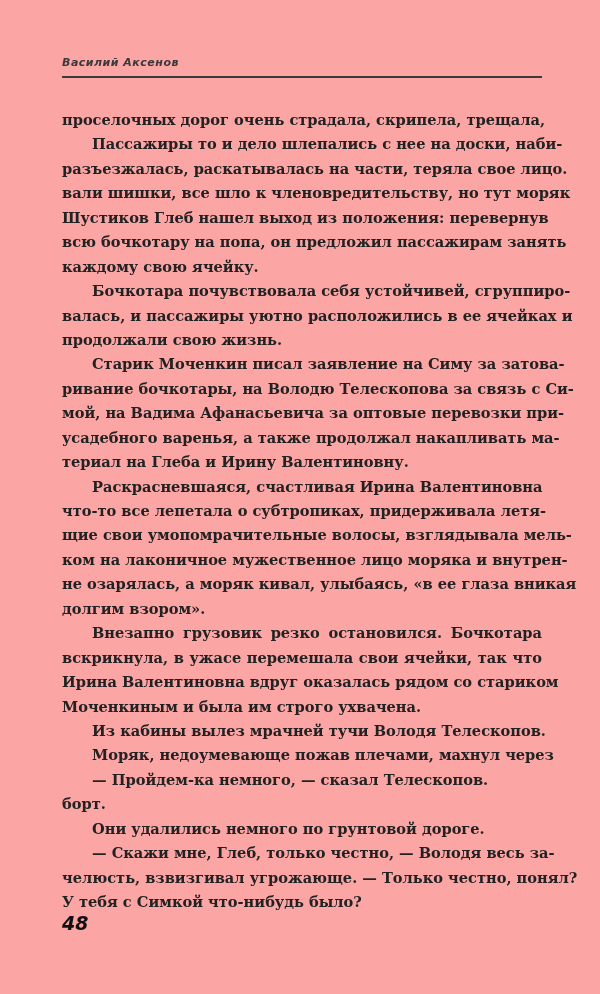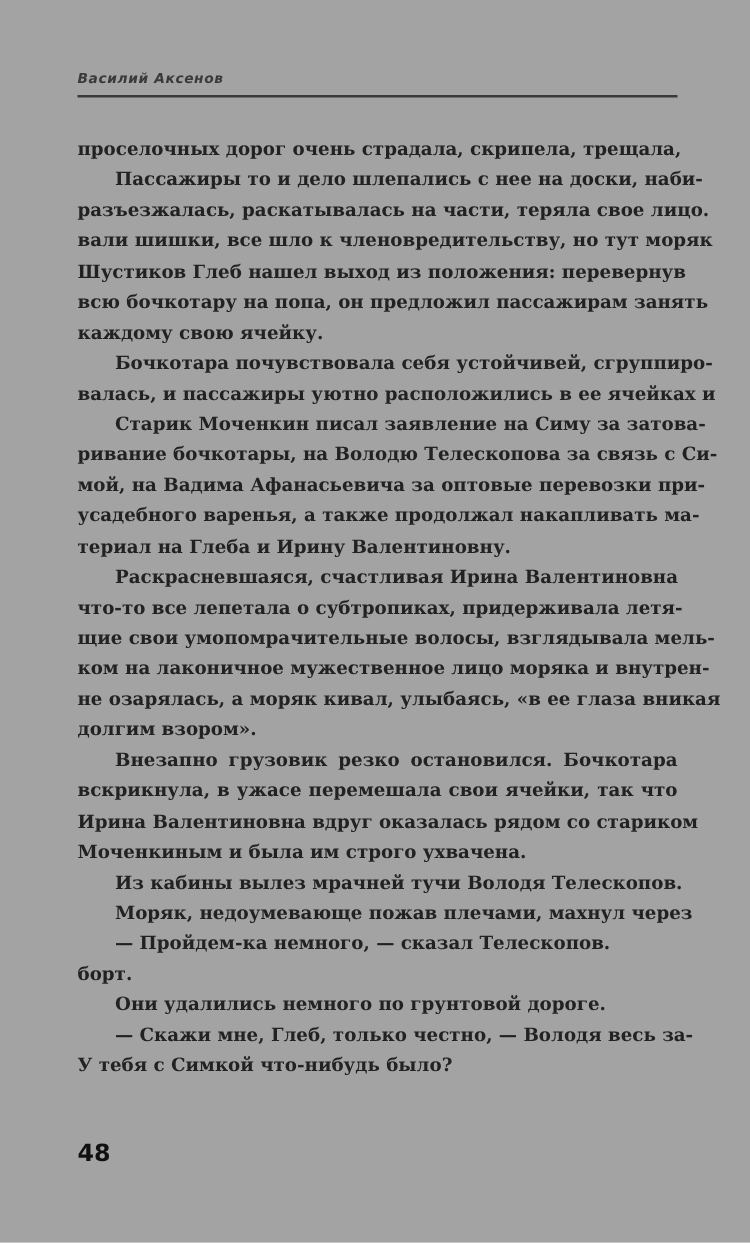--- a/index.html
+++ b/index.html
@@ -1,40 +1,40 @@
 <!DOCTYPE html>
 <html><head>
 <meta charset="utf-8">
 <style>
   html, body { margin: 0; padding: 0; background: #ffffff; }
   body { width: 600px; height: 994px; position: relative; overflow: hidden; }
   .page {
     position: absolute; left: 0; top: 0; width: 600px; height: 994px;
-    background: #a3a3a3;
+    background: #fca5a5;
   }
   .header {
     position: absolute; left: 62px; top: 56px; width: 480px; height: 20px;
     border-bottom: 2px solid #3a3a3a;
   }
   .header-title {
     position: absolute; left: 0; top: 0;
     font-family: "DejaVu Sans", sans-serif; font-weight: bold; font-style: italic;
     font-size: 11px; color: #3a3a3a; letter-spacing: 0.5px; line-height: 14px;
   }
   .body-text {
     position: absolute; left: 62px; top: 108px; width: 480px;
     font-family: "DejaVu Serif", serif; font-weight: bold; font-size: 14.6px;
     line-height: 24.45px; color: #222222;
   }
   .line { display: block; white-space: nowrap; height: 24.45px; }
   .line.justify { text-align: justify; text-align-last: justify; }
   .line.indent { padding-left: 30px; }
   .page-number {
     position: absolute; left: 62px; top: 912px;
-    font-family: "DejaVu Sans", sans-serif; font-weight: bold; 
+    font-family: "DejaVu Sans", sans-serif; font-weight: bold; font-style: italic;
     font-size: 19px; color: #111111;
   }
 </style>
 </head>
 <body>
 
 <div class="page">
   <div class="header">
     <span class="header-title">Василий Аксенов</span>
   </div>
@@ -42,20 +42,21 @@
   <div class="body-text" id="body-text">
       <span class="line justify">проселочных дорог очень страдала, скрипела, трещала,</span>
       <span class="line indent justify">Пассажиры то и дело шлепались с нее на доски, наби-</span>
       <span class="line justify">разъезжалась, раскатывалась на части, теряла свое лицо.</span>
       <span class="line justify">вали шишки, все шло к членовредительству, но тут моряк</span>
       <span class="line justify">Шустиков Глеб нашел выход из положения: перевернув</span>
       <span class="line justify">всю бочкотару на попа, он предложил пассажирам занять</span>
       <span class="line">каждому свою ячейку.</span>
       <span class="line indent justify">Бочкотара почувствовала себя устойчивей, сгруппиро-</span>
       <span class="line justify">валась, и пассажиры уютно расположились в ее ячейках и</span>
+      <span class="line">продолжали свою жизнь.</span>
       <span class="line indent justify">Старик Моченкин писал заявление на Симу за затова-</span>
       <span class="line justify">ривание бочкотары, на Володю Телескопова за связь с Си-</span>
       <span class="line justify">мой, на Вадима Афанасьевича за оптовые перевозки при-</span>
       <span class="line justify">усадебного варенья, а также продолжал накапливать ма-</span>
       <span class="line">териал на Глеба и Ирину Валентиновну.</span>
       <span class="line indent justify">Раскрасневшаяся, счастливая Ирина Валентиновна</span>
       <span class="line justify">что-то все лепетала о субтропиках, придерживала летя-</span>
       <span class="line justify">щие свои умопомрачительные волосы, взглядывала мель-</span>
       <span class="line justify">ком на лаконичное мужественное лицо моряка и внутрен-</span>
       <span class="line justify">не озарялась, а моряк кивал, улыбаясь, «в ее глаза вникая</span>
@@ -63,17 +64,18 @@
       <span class="line indent justify">Внезапно грузовик резко остановился. Бочкотара</span>
       <span class="line justify">вскрикнула, в ужасе перемешала свои ячейки, так что</span>
       <span class="line justify">Ирина Валентиновна вдруг оказалась рядом со стариком</span>
       <span class="line">Моченкиным и была им строго ухвачена.</span>
       <span class="line indent">Из кабины вылез мрачней тучи Володя Телескопов.</span>
       <span class="line indent justify">Моряк, недоумевающе пожав плечами, махнул через</span>
       <span class="line indent">— Пройдем-ка немного, — сказал Телескопов.</span>
       <span class="line">борт.</span>
       <span class="line indent">Они удалились немного по грунтовой дороге.</span>
       <span class="line indent justify">— Скажи мне, Глеб, только честно, — Володя весь за-</span>
+      <span class="line justify">челюсть, взвизгивал угрожающе. — Только честно, понял?</span>
       <span class="line">У тебя с Симкой что-нибудь было?</span>
     </div>
 
   <div class="page-number">48</div>
 </div>
 
 </body></html>

